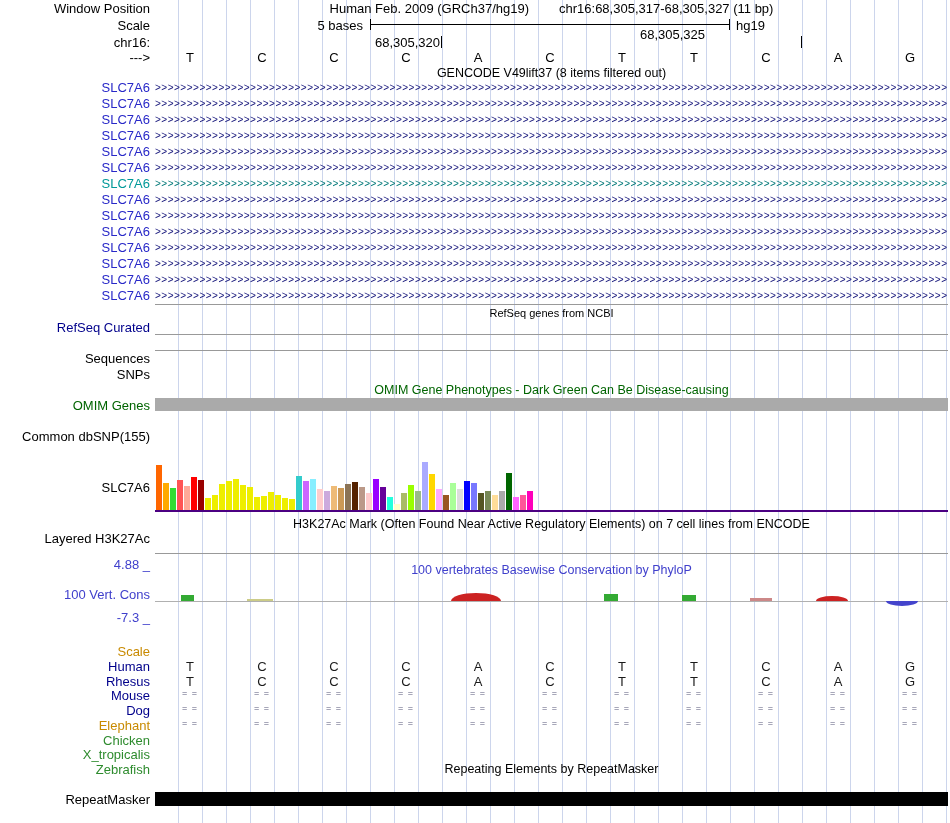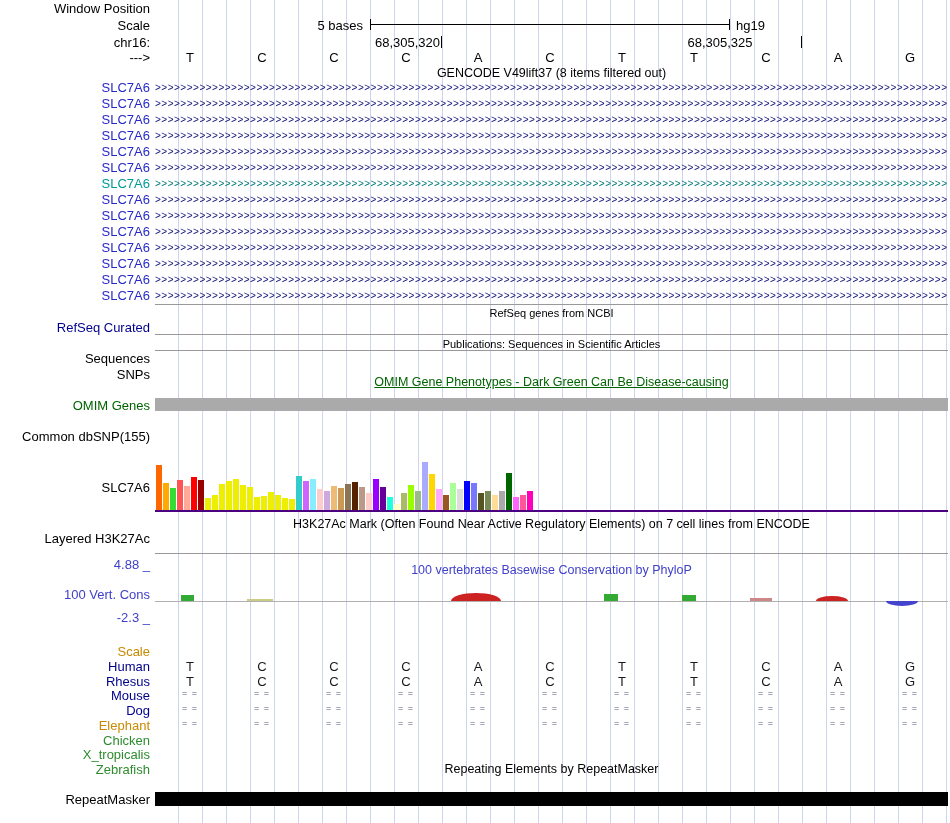--- a/index.html
+++ b/index.html
@@ -28,49 +28,52 @@
   .vtick{position:absolute;width:1px;height:12px;background:#000;z-index:2;}
   .txt{position:absolute;font-size:13px;z-index:2;white-space:nowrap;}
 </style>
 </head>
 <body>
 
 <div class="page" id="tracks">
   <div class="grid"></div>
 
   <div class="side-label" style="top:1px">Window Position</div>
+  <div class="hdr">
+    <span>Human Feb. 2009 (GRCh37/hg19)</span>
+    <span>chr16:68,305,317-68,305,327 (11 bp)</span>
+  </div>
 
   <div class="side-label" style="top:18px">Scale</div>
   <div class="txt" style="left:155px;top:18px;width:208px;text-align:right">5 bases</div>
   <div class="scale-line">
       <div></div>
     </div>
   <div class="txt" style="left:736px;top:18px">hg19</div>
 
   <div class="side-label" style="top:35px">chr16:</div>
   <div class="txt" style="left:280px;top:35px;width:160px;text-align:right">68,305,320</div>
   <div class="vtick" style="left:441px;top:36px"></div>
-  <div class="txt" style="left:640px;top:35px;width:160px;text-align:center">68,305,325</div>
+  <div class="txt" style="left:640px;top:27px;width:160px;text-align:left">68,305,325</div>
   <div class="vtick" style="left:801px;top:36px"></div>
 
   <div class="side-label" style="top:50px">---&gt;</div>
 
   <div class="ctitle" style="top:66px">GENCODE V49lift37 (8 items filtered out)</div>
 
   <div class="hline" style="top:304px"></div>
   <div class="ctitle small" style="top:306px">RefSeq genes from NCBI</div>
   <div class="side-label" style="top: 320px; color: rgb(0, 0, 139);">RefSeq Curated</div>
   <div class="hline" style="top:334px"></div>
 
-  <div class="ctitle small" style="top:337px">Publications: Sequences in Scientific Articles</div>
   <div class="hline" style="top:350px"></div>
   <div class="side-label" style="top:351px">Sequences</div>
   <div class="side-label" style="top:367px">SNPs</div>
 
-  <div class="ctitle" style="top: 375px; color: rgb(0, 100, 0); text-decoration: underline;">OMIM Gene Phenotypes - Dark Green Can Be Disease-causing</div>
+  <div class="ctitle" style="top: 383px; color: rgb(0, 100, 0);">OMIM Gene Phenotypes - Dark Green Can Be Disease-causing</div>
   <div class="bar" style="top: 398px; height: 13px; background: rgb(170, 170, 170);"></div>
   <div class="side-label" style="top: 398px; color: rgb(0, 100, 0);">OMIM Genes</div>
 
   <div class="side-label" style="top:429px">Common dbSNP(155)</div>
 
   <div id="gtex-bars" style="position:absolute;left:155px;top:460px;width:793px;height:50px;z-index:2">
       <div class="gtex-bar" style="left: 1px; height: 45px; background: rgb(255, 102, 0);"></div>
       <div class="gtex-bar" style="left: 8px; height: 27px; background: rgb(255, 170, 0);"></div>
       <div class="gtex-bar" style="left: 15px; height: 22px; background: rgb(51, 221, 51);"></div>
       <div class="gtex-bar" style="left: 22px; height: 30px; background: rgb(255, 85, 85);"></div>
@@ -128,21 +131,21 @@
   <div class="side-label" style="top:480px">SLC7A6</div>
   <div class="bar" style="top: 510px; height: 2px; background: rgb(75, 0, 130);"></div>
 
   <div class="ctitle" style="top:517px">H3K27Ac Mark (Often Found Near Active Regulatory Elements) on 7 cell lines from ENCODE</div>
   <div class="side-label" style="top:531px">Layered H3K27Ac</div>
   <div class="hline" style="top:553px"></div>
 
   <div class="side-label" style="top: 557px; color: rgb(64, 64, 204);">4.88 _</div>
   <div class="ctitle" style="top: 563px; color: rgb(64, 64, 204);">100 vertebrates Basewise Conservation by PhyloP</div>
   <div class="side-label" style="top: 587px; color: rgb(64, 64, 204);">100 Vert. Cons</div>
-  <div class="side-label" style="top: 610px; color: rgb(64, 64, 204);">-2.3 _</div>
+  <div class="side-label" style="top: 610px; color: rgb(64, 64, 204);">-7.3 _</div>
   <div class="hline" style="top:601px;background:#b0b0b0"></div>
 
 
   <div class="ctitle" style="top:762px">Repeating Elements by RepeatMasker</div>
   <div class="bar" style="top: 792px; height: 14px; background: rgb(0, 0, 0);"></div>
   <div class="side-label" style="top:792px">RepeatMasker</div>
 <div class="base" style="left: 154px; top: 50px;">T</div>
     <div class="base" style="left: 226px; top: 50px;">C</div>
     <div class="base" style="left: 298px; top: 50px;">C</div>
     <div class="base" style="left: 370px; top: 50px;">C</div>

